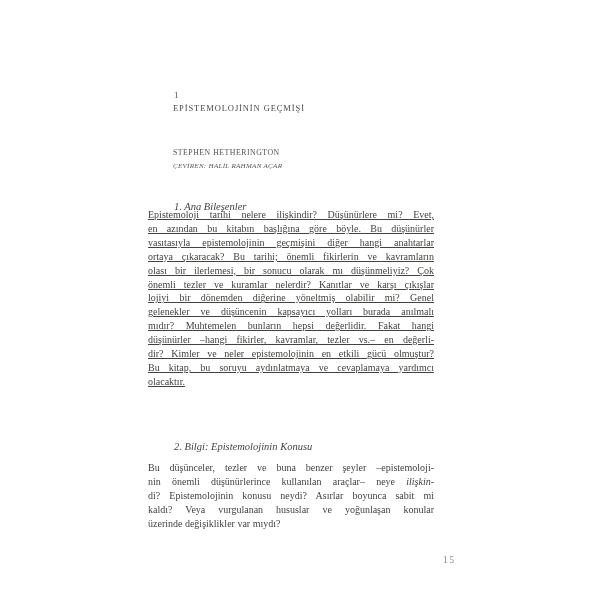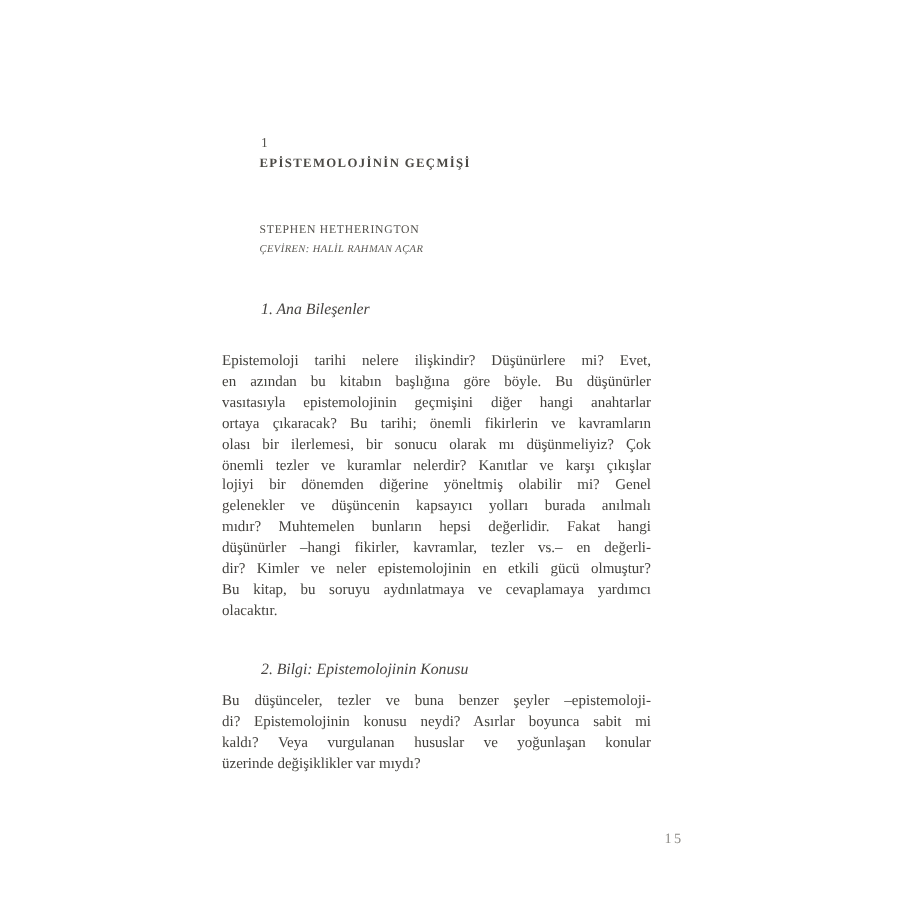--- a/index.html
+++ b/index.html
@@ -24,21 +24,21 @@
     font-size: 9px;
     letter-spacing: 1px;
     color: #55534e;
   }
   .chapter-title {
     position: absolute;
     left: 173px;
     top: 103px;
     margin: 0;
     font-size: 8.5px;
-    font-weight: bold;
+    font-weight: normal;
     letter-spacing: 0.9px;
     color: #4b4945;
     white-space: nowrap;
   }
   .author-name {
     position: absolute;
     left: 173px;
     top: 148px;
     font-size: 7.8px;
     letter-spacing: 0.5px;
@@ -70,21 +70,21 @@
   #section-2-heading { top: 441px; }
   
   .paragraph {
     position: absolute;
     left: 148px;
     width: 286px;
     font-size: 10px;
     line-height: 13.9px;
     color: #44423e;
   }
-  #section-1-paragraph { top: 234px; }
+  #section-1-paragraph { top: 208px; text-decoration: underline; }
   #section-2-paragraph { top: 461px; }
   .tline {
     text-align: justify;
     text-align-last: justify;
     overflow: hidden;
     white-space: normal;
   }
   .tline.last-line,
   .paragraph .tline:last-child {
     text-align-last: left;
@@ -130,20 +130,23 @@
       <div class="tline">düşünürler –hangi fikirler, kavramlar, tezler vs.– en değerli-</div>
       <div class="tline">dir? Kimler ve neler epistemolojinin en etkili gücü olmuştur?</div>
       <div class="tline">Bu kitap, bu soruyu aydınlatmaya ve cevaplamaya yardımcı</div>
       <div class="tline">olacaktır.</div>
     </div>
 
   <h2 class="section-heading" id="section-2-heading">2. Bilgi: Epistemolojinin Konusu</h2>
 
   <div class="paragraph" id="section-2-paragraph">
     <div class="tline">Bu düşünceler, tezler ve buna benzer şeyler –epistemoloji-</div>
+    <div class="tline">
+      <span>nin önemli düşünürlerince kullanılan araçlar– neye </span><em>ilişkin-</em>
+    </div>
     <div class="tline">di? Epistemolojinin konusu neydi? Asırlar boyunca sabit mi</div>
     <div class="tline">kaldı? Veya vurgulanan hususlar ve yoğunlaşan konular</div>
     <div class="tline last-line">üzerinde değişiklikler var mıydı?</div>
   </div>
 
   <div class="page-number">15</div>
 
 </div>
 
 </body></html>

